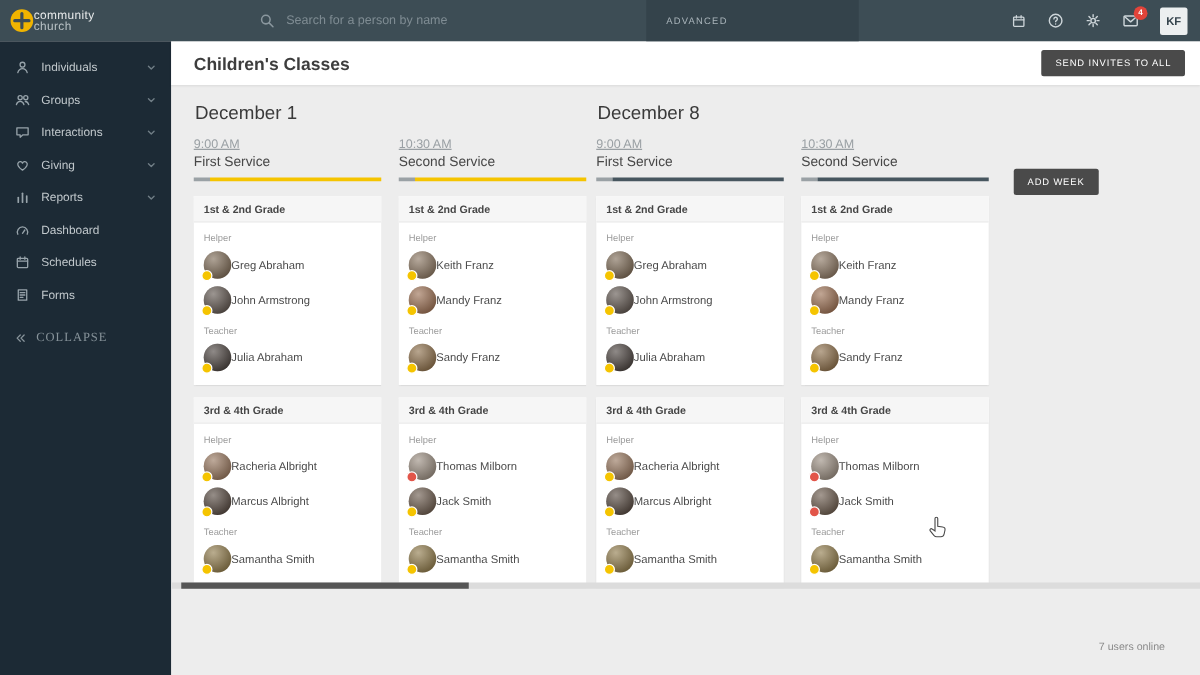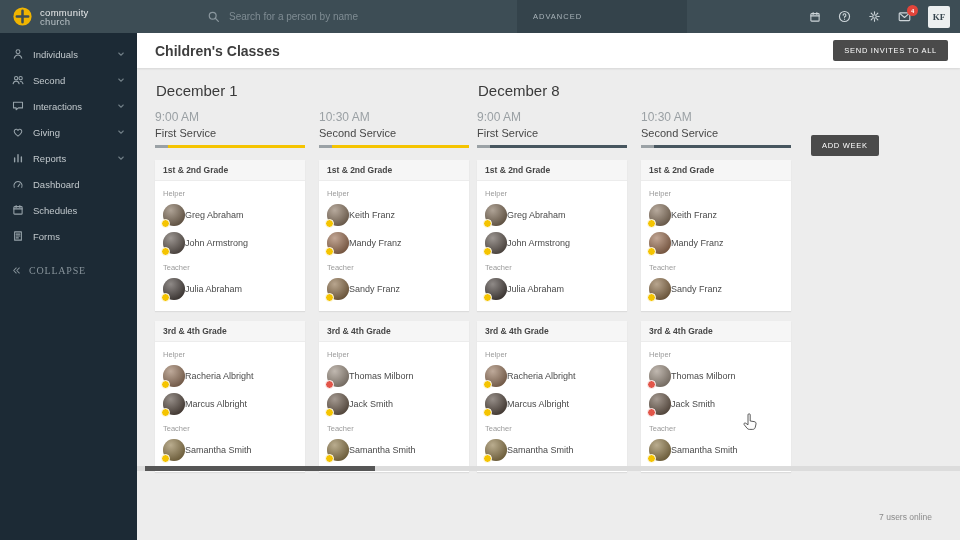--- a/index.html
+++ b/index.html
@@ -1,27 +1,27 @@
 <!DOCTYPE html>
 <html><head>
 <meta charset="utf-8">
 <style>
   * { margin:0; padding:0; box-sizing:border-box; }
   html,body { width:960px; height:540px; overflow:hidden; font-family:"Liberation Sans", sans-serif; background:#ededed; }
 
   
   .topbar { height:33px; background:#3d4d55; display:flex; align-items:center; position:relative; z-index:10; }
-  .logo { width:137px; flex:none; display:flex; align-items:center; gap:8px; padding-left:13px; }
+  .logo { width:137px; flex:none; display:flex; align-items:center; gap:0; padding-left:8px; }
   .logo-text { color:#e9ebec; font-size:9.5px; line-height:9px; letter-spacing:.3px; }
   .logo-text .l2 { color:#b9c2c6; }
   .search { display:flex; align-items:center; gap:9px; margin-left:70px; width:310px; color:#8a979e; }
   .search input { background:transparent; border:none; outline:none; font-size:10px; color:#dfe4e7; width:260px; font-family:"Liberation Sans", sans-serif; }
   .search input::placeholder { color:#7f8c93; }
   .advanced { height:33px; width:170px; background:#34434b; border:none; color:#a9b4ba; font-size:7.5px; letter-spacing:1px; text-align:left; padding:0 0 0 16px; cursor:pointer; font-family:"Liberation Sans", sans-serif; }
-  .top-icons { margin-left:auto; display:flex; align-items:center; gap:17px; padding-right:10px; color:#cdd5d9;font-family:Liberation Serif, serif; }
+  .top-icons { margin-left:auto; display:flex; align-items:center; gap:17px; padding-right:10px; color:#cdd5d9; }
   .icon-btn { position:relative; display:inline-flex; cursor:pointer; }
   .mail-badge { position:absolute; top:-5px; right:-7px; min-width:11px; height:11px; border-radius:6px; background:#e2443a; color:#fff; font-size:6.5px; font-weight:bold; display:flex; align-items:center; justify-content:center; padding:0 2px; }
   .avatar-kf { width:22px; height:22px; border-radius:2px; background:#eceff0; color:#36454e; font-size:9px; font-weight:bold; display:flex; align-items:center; justify-content:center; cursor:pointer; }
 
   
   .shell { display:flex; height:507px; }
   .sidebar { width:137px; flex:none; background:#1c2a35; padding-top:8px; color:#c2c9cd; }
   .side-item { display:flex; align-items:center; gap:9px; padding:7px 12px; font-size:9.5px; cursor:pointer; }
   .side-item .s-ico { display:inline-flex; color:#97a3aa; }
   .side-item .chev { margin-left:auto; color:#6f7d85; display:inline-flex; }
@@ -33,21 +33,21 @@
   .page-title { font-size:14px; color:#3d3d3d; }
   .btn-dark { background:#4a4a4a; color:#fff; border:none; border-radius:2px; font-size:7.5px; letter-spacing:.7px; padding:6px 11px; cursor:pointer; font-family:"Liberation Sans", sans-serif; }
   .page-header .btn-dark { margin-left:auto; }
 
   .content { flex:1; position:relative; padding:10px 0 0 18px; overflow:hidden; }
   .board { display:flex; align-items:flex-start; }
   .week { margin-right:8px; }
   .week-date { font-size:15px; font-weight:500; color:#3a3a3a; margin:4px 0 11px 1px; }
   .services { display:flex; gap:14px; }
   .svc-col { width:150px; }
-  .svc-time { font-size:12px; color:#9aa0a4; margin-bottom:3px; }
+  .svc-time { font-size:10px; color:#9aa0a4; margin-bottom:3px;text-decoration:underline; }
   .svc-name { font-size:11px; color:#474747; margin-bottom:6px; }
   .svc-bar { height:3px; display:flex; margin-bottom:12px; }
   .svc-bar .lead { width:13px; flex:none; background:#9aa1a5; }
   .svc-bar .fill { flex:1; }
 
   .card { background:#fff; margin-bottom:10px; box-shadow:0 1px 1px rgba(0,0,0,.07); }
   .card-head { background:#f6f6f6; border-bottom:1px solid #ececec; font-size:8.5px; font-weight:bold; color:#464646; padding:5px 8px; }
   .card-body { padding:2px 8px 8px; }
   .role { font-size:7.5px; color:#9b9b9b; margin:6px 0 3px; }
   .person { display:flex; align-items:center; padding:3px 0; cursor:pointer; }
@@ -141,21 +141,21 @@
         </div>
         <div class="side-item">
           <span class="s-ico">
             <svg width="12" height="12" viewBox="0 0 16 16" fill="none" stroke="currentColor" stroke-width="1.4" stroke-linecap="round" stroke-linejoin="round">
               <circle cx="5.5" cy="5.5" r="2.2"></circle>
               <path d="M1.5 13c.6-2.4 2.2-3.5 4-3.5s3.4 1.1 4 3.5"></path>
               <circle cx="11.5" cy="5.5" r="2.2"></circle>
               <path d="M11 9.6c1.7.1 3 1.2 3.6 3.4"></path>
             </svg>
           </span>
-          <span class="s-label">Second</span>
+          <span class="s-label">Groups</span>
           <span class="chev">
             <svg width="8" height="8" viewBox="0 0 16 16" fill="none" stroke="currentColor" stroke-width="2.2" stroke-linecap="round" stroke-linejoin="round">
               <path d="M3.5 6l4.5 4.5L12.5 6"></path>
             </svg>
           </span>
         </div>
         <div class="side-item">
           <span class="s-ico">
             <svg width="12" height="12" viewBox="0 0 16 16" fill="none" stroke="currentColor" stroke-width="1.4" stroke-linecap="round" stroke-linejoin="round">
               <path d="M2 3h12v7.5H8.5L5.5 13v-2.5H2z"></path>

